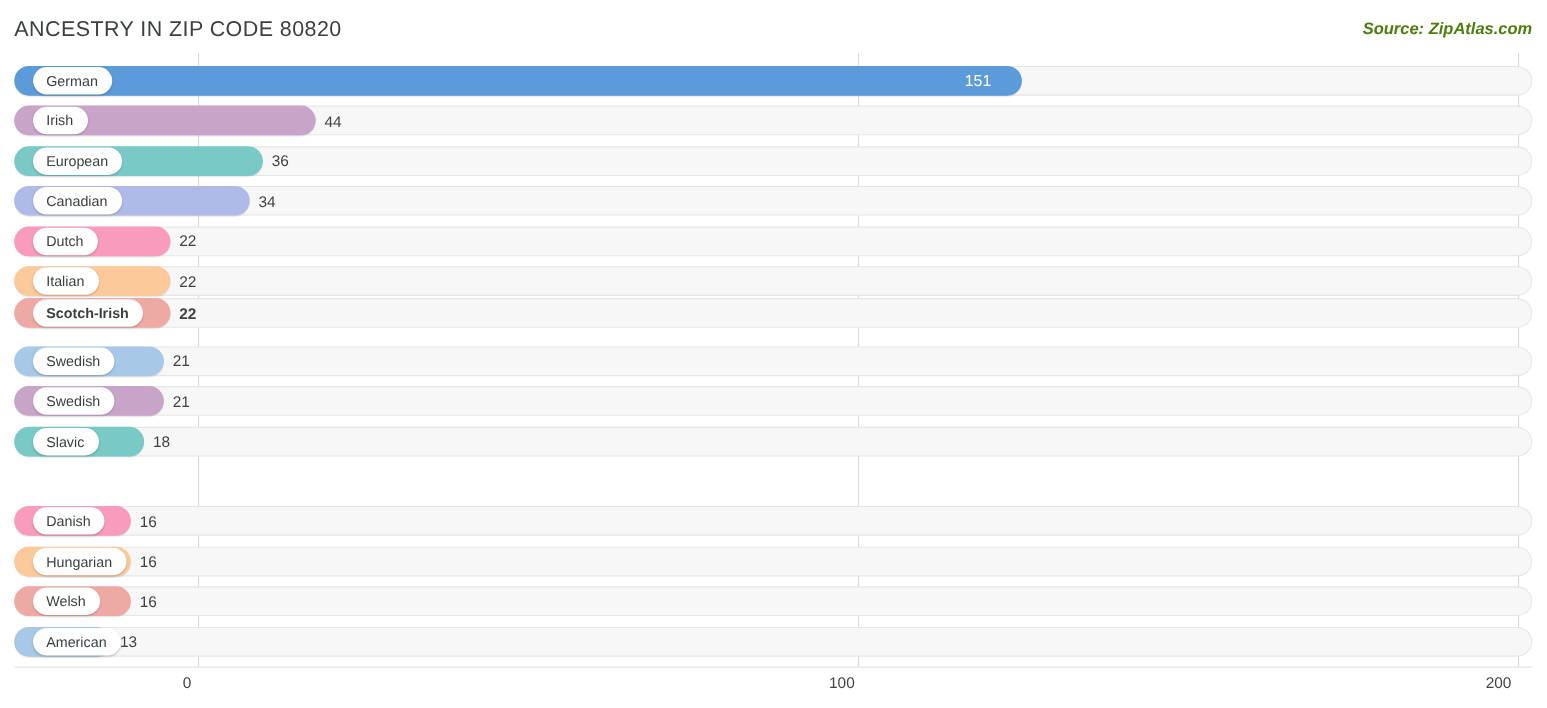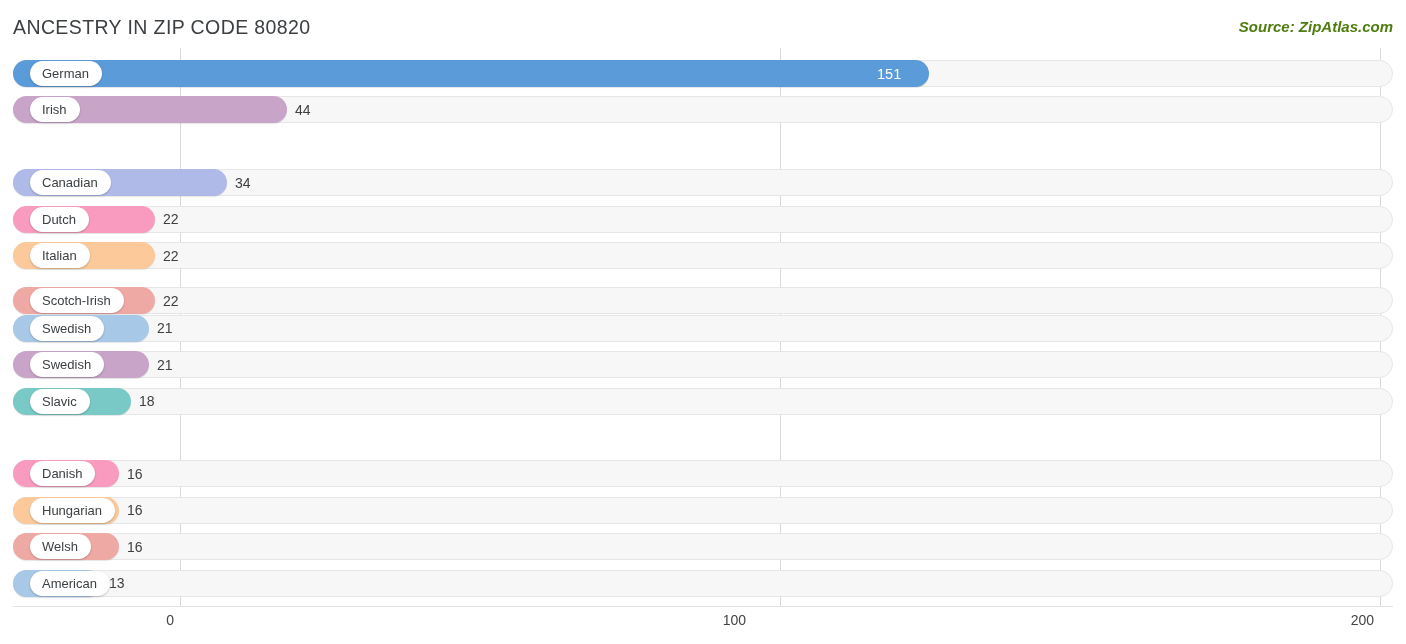--- a/index.html
+++ b/index.html
@@ -180,39 +180,45 @@
           <div class="bar" style="width: 916px; background: rgb(92, 155, 217);"></div>
           <div class="bar-label">German</div>
           <div class="bar-value inside" style="left: 864px;">151</div>
         </div>
         <div class="row" style="top: 48.4px;">
           <div class="track"></div>
           <div class="bar" style="width: 274px; background: rgb(201, 164, 201);"></div>
           <div class="bar-label">Irish</div>
           <div class="bar-value" style="left: 282px;">44</div>
         </div>
+        <div class="row" style="top: 84.8px;">
+          <div class="track"></div>
+          <div class="bar" style="width: 226px; background: rgb(121, 201, 198);"></div>
+          <div class="bar-label">European</div>
+          <div class="bar-value" style="left: 234px;">36</div>
+        </div>
         <div class="row" style="top: 121.2px;">
           <div class="track"></div>
           <div class="bar" style="width: 214px; background: rgb(176, 186, 233);"></div>
           <div class="bar-label">Canadian</div>
           <div class="bar-value" style="left: 222px;">34</div>
         </div>
         <div class="row" style="top: 157.6px;">
           <div class="track"></div>
           <div class="bar" style="width: 142px; background: rgb(248, 155, 190);"></div>
           <div class="bar-label">Dutch</div>
           <div class="bar-value" style="left: 150px;">22</div>
         </div>
         <div class="row" style="top: 194px;">
           <div class="track"></div>
           <div class="bar" style="width: 142px; background: rgb(251, 201, 154);"></div>
           <div class="bar-label">Italian</div>
           <div class="bar-value" style="left: 150px;">22</div>
         </div>
-        <div class="row" style="top: 239px;">
+        <div class="row" style="top: 223px; font-weight: bold;">
           <div class="track"></div>
           <div class="bar" style="width: 142px; background: rgb(239, 169, 165);"></div>
           <div class="bar-label">Scotch-Irish</div>
           <div class="bar-value" style="left: 150px;">22</div>
         </div>
         <div class="row" style="top: 266.8px;">
           <div class="track"></div>
           <div class="bar" style="width: 136px; background: rgb(167, 200, 231);"></div>
           <div class="bar-label">Swedish</div>
           <div class="bar-value" style="left: 144px;">21</div>
@@ -253,18 +259,18 @@
           <div class="bar-label">American</div>
           <div class="bar-value" style="left: 96px;">13</div>
         </div>
       </div>
   </div>
 
   <div class="axis">
     <div class="axis-sep"></div>
     <div id="axis-ticks">
         <div class="tick" style="left: 180px;">0</div>
-        <div class="tick" style="left: 752px;">100</div>
+        <div class="tick" style="left: 783px;">100</div>
         <div class="tick" style="left: 1380px;">200</div>
       </div>
   </div>
 
 </div>
 
 </body></html>

